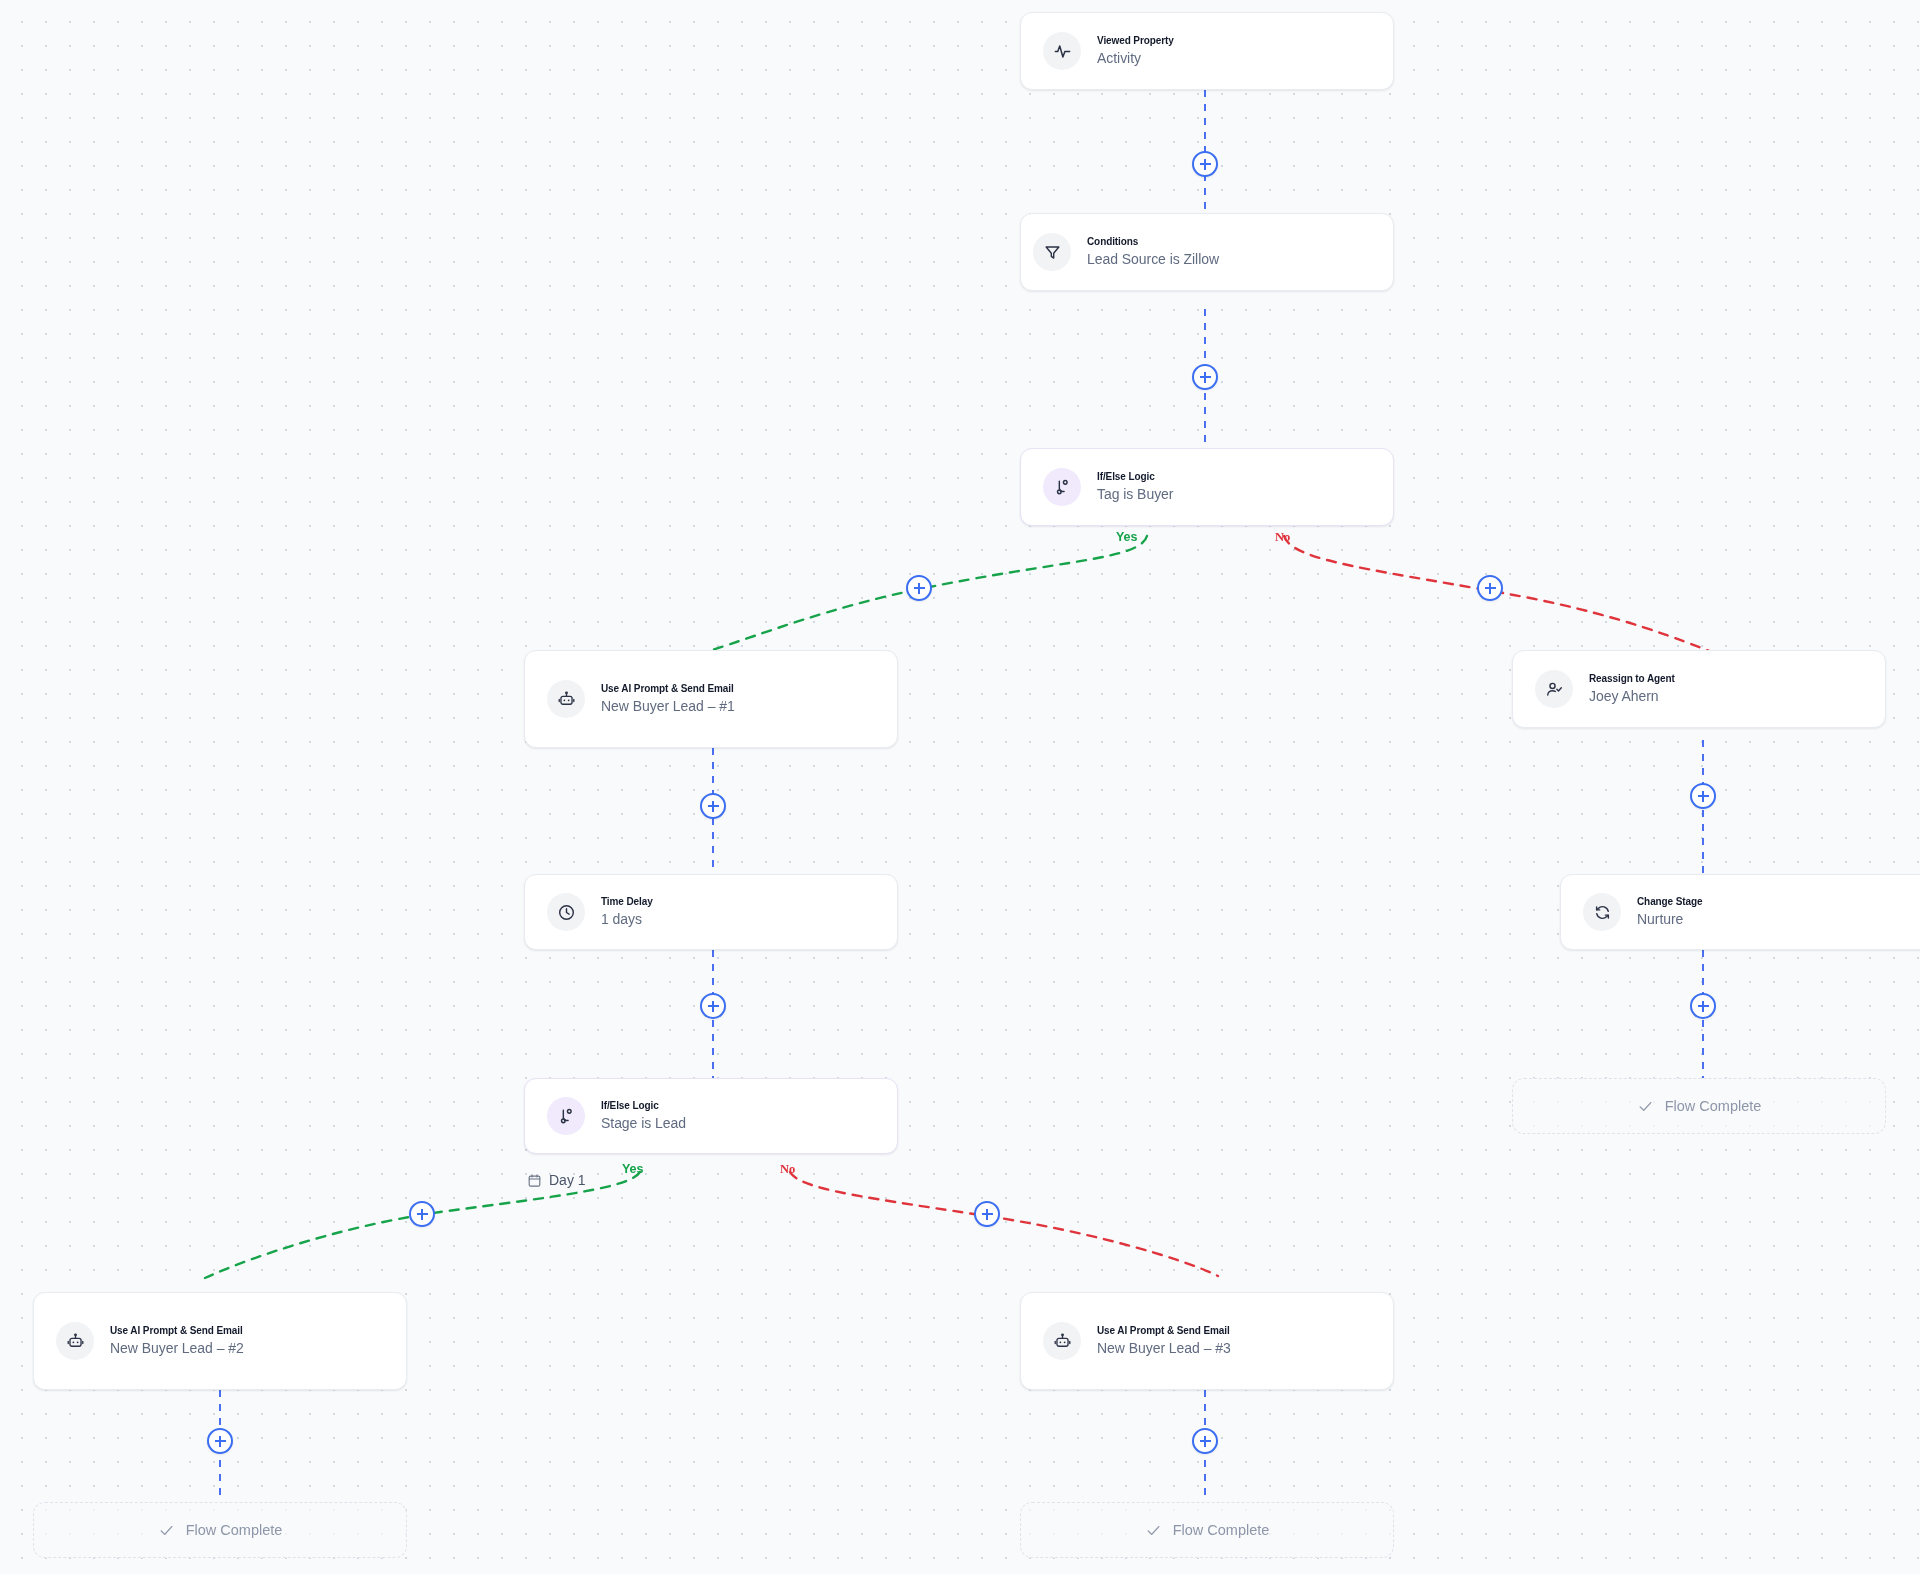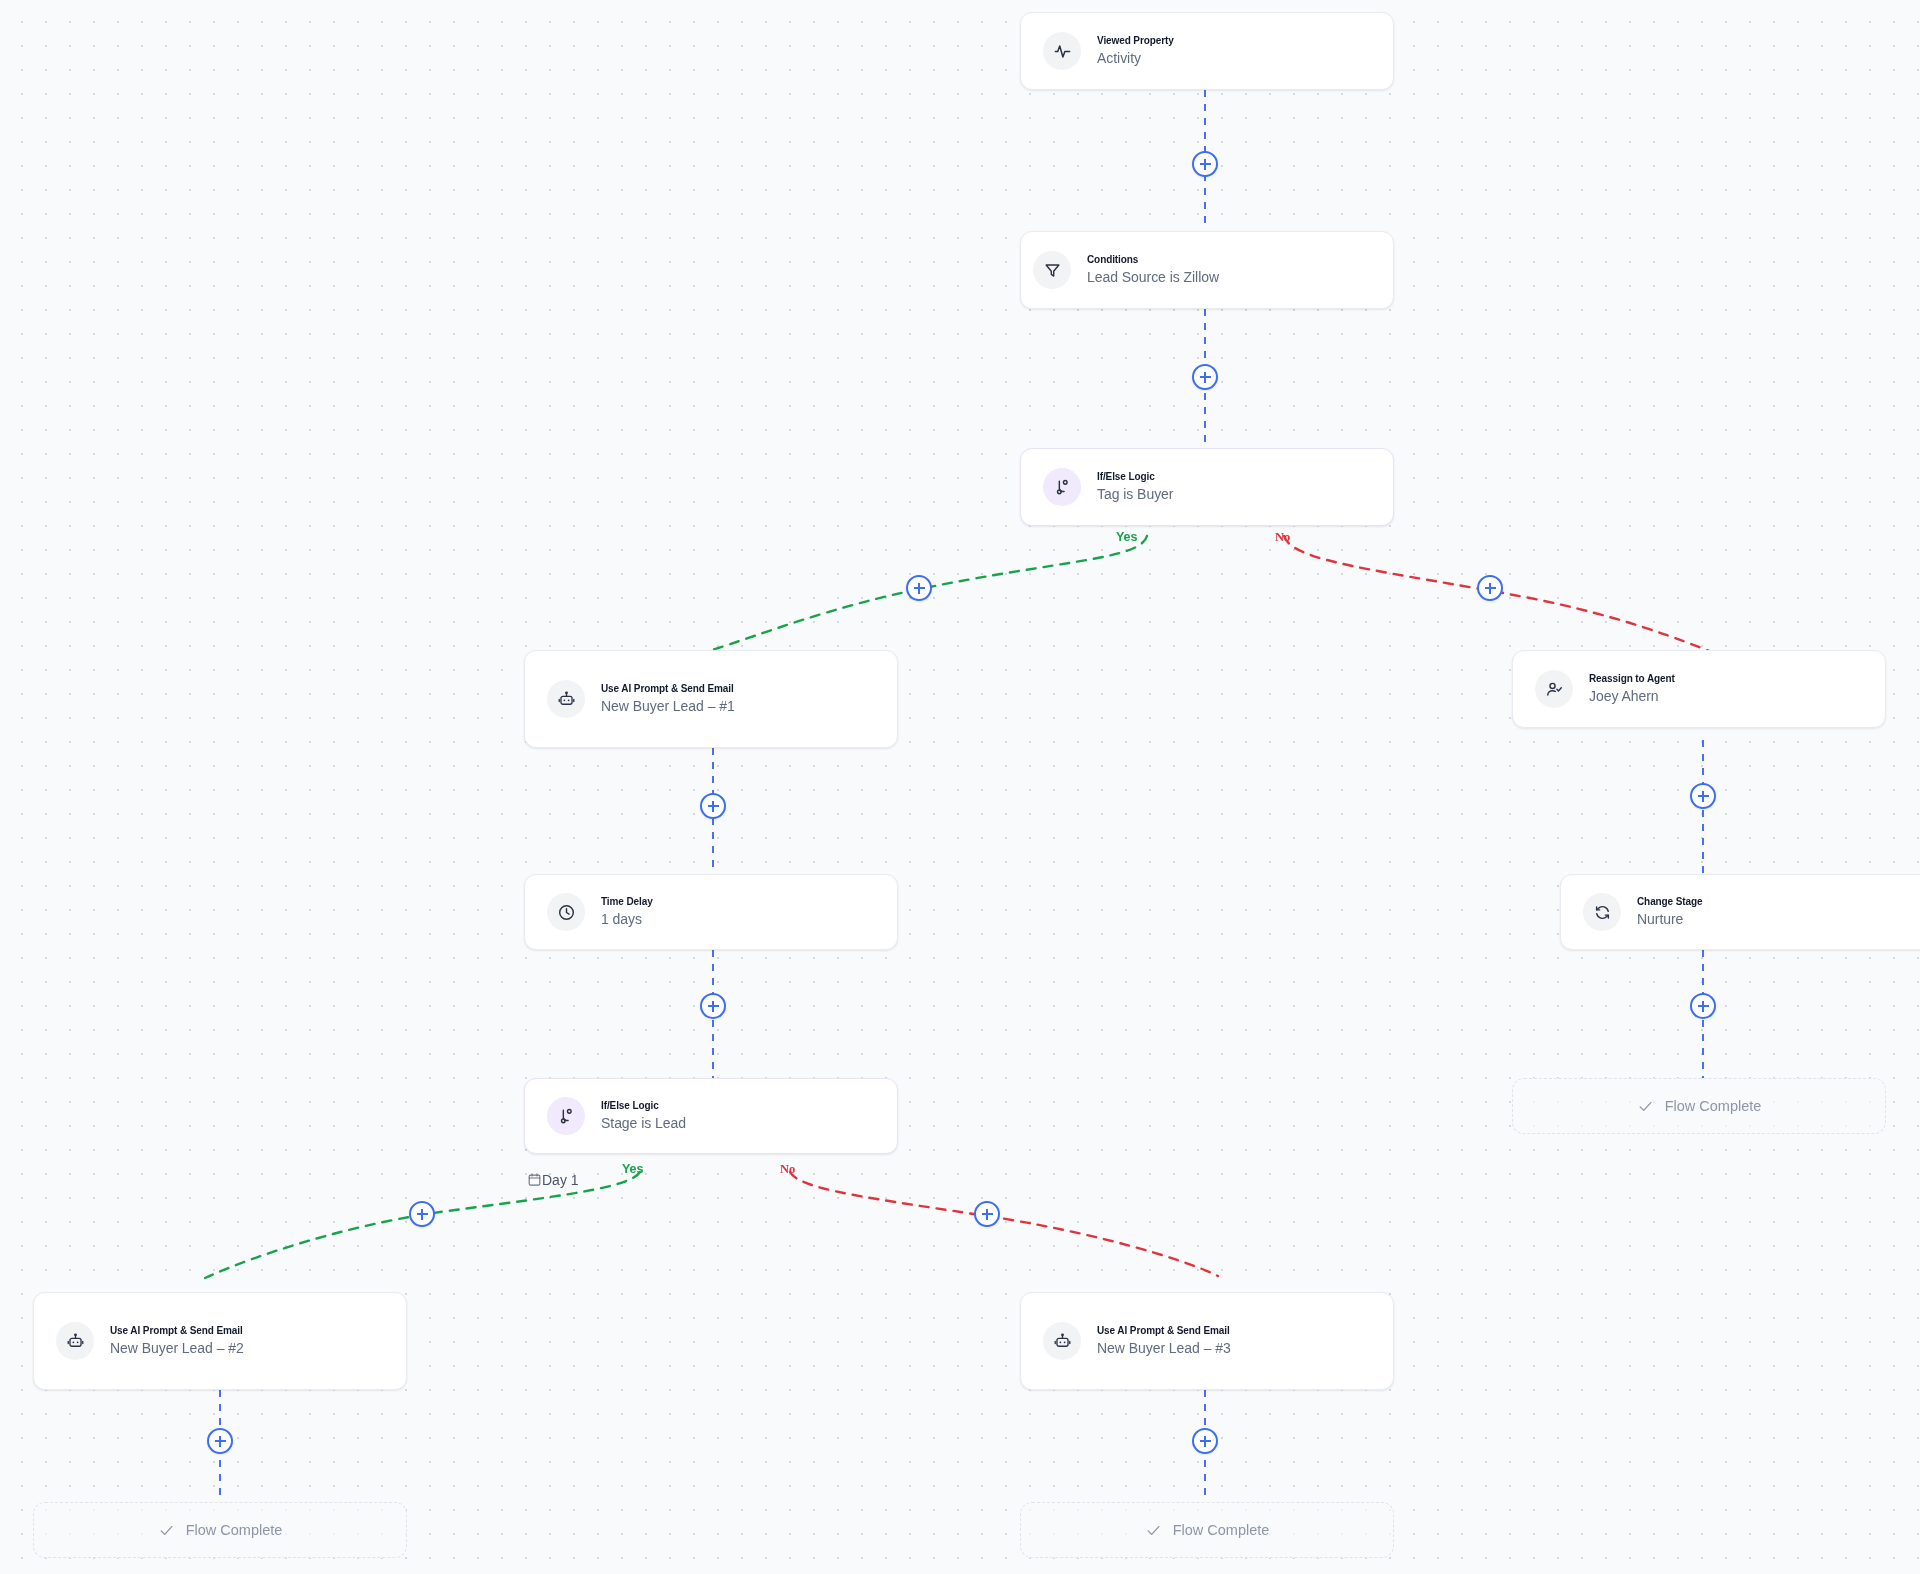--- a/index.html
+++ b/index.html
@@ -118,21 +118,22 @@
     letter-spacing: -0.1px;
     z-index: 4;
   }
   .branch-label.yes { color: #16a34a; }
   .branch-label.no  { color: #e0343c; font-family: Liberation Serif, serif; }
 
   
   .day-badge {
     position: absolute;
     display: flex;
-    align-items: flex-start;
+    align-items: center;
+    gap: 7px;
     font-size: 14px;
     color: #4a5568;
     z-index: 4;
   }
   .day-badge svg { display:block; color:#6b7485; }
 </style>
 </head>
 <body>
 
 <div id="canvas">
@@ -169,21 +170,21 @@
       <svg width="19" height="19" viewBox="0 0 24 24" fill="none" stroke="currentColor" stroke-width="1.9" stroke-linecap="round" stroke-linejoin="round">
         <path d="M3 12h3l2.5-7 4 14 2.5-7h6"></path>
       </svg>
     </span>
     <span class="node-text">
       <span class="node-title">Viewed Property</span>
       <span class="node-sub">Activity</span>
     </span>
   </div>
 
-  <div class="node" style="left:1020px; top:231px; width:374px; height:78px;padding-left:12px;">
+  <div class="node" style="left:1020px; top:213px; width:374px; height:78px;padding-left:12px;">
     <span class="node-icon">
       <svg width="19" height="19" viewBox="0 0 24 24" fill="none" stroke="currentColor" stroke-width="1.8" stroke-linecap="round" stroke-linejoin="round">
         <path d="M4 5h16l-6.5 8v6l-3-2v-4L4 5z"></path>
       </svg>
     </span>
     <span class="node-text">
       <span class="node-title">Conditions</span>
       <span class="node-sub">Lead Source is Zillow</span>
     </span>
   </div>

